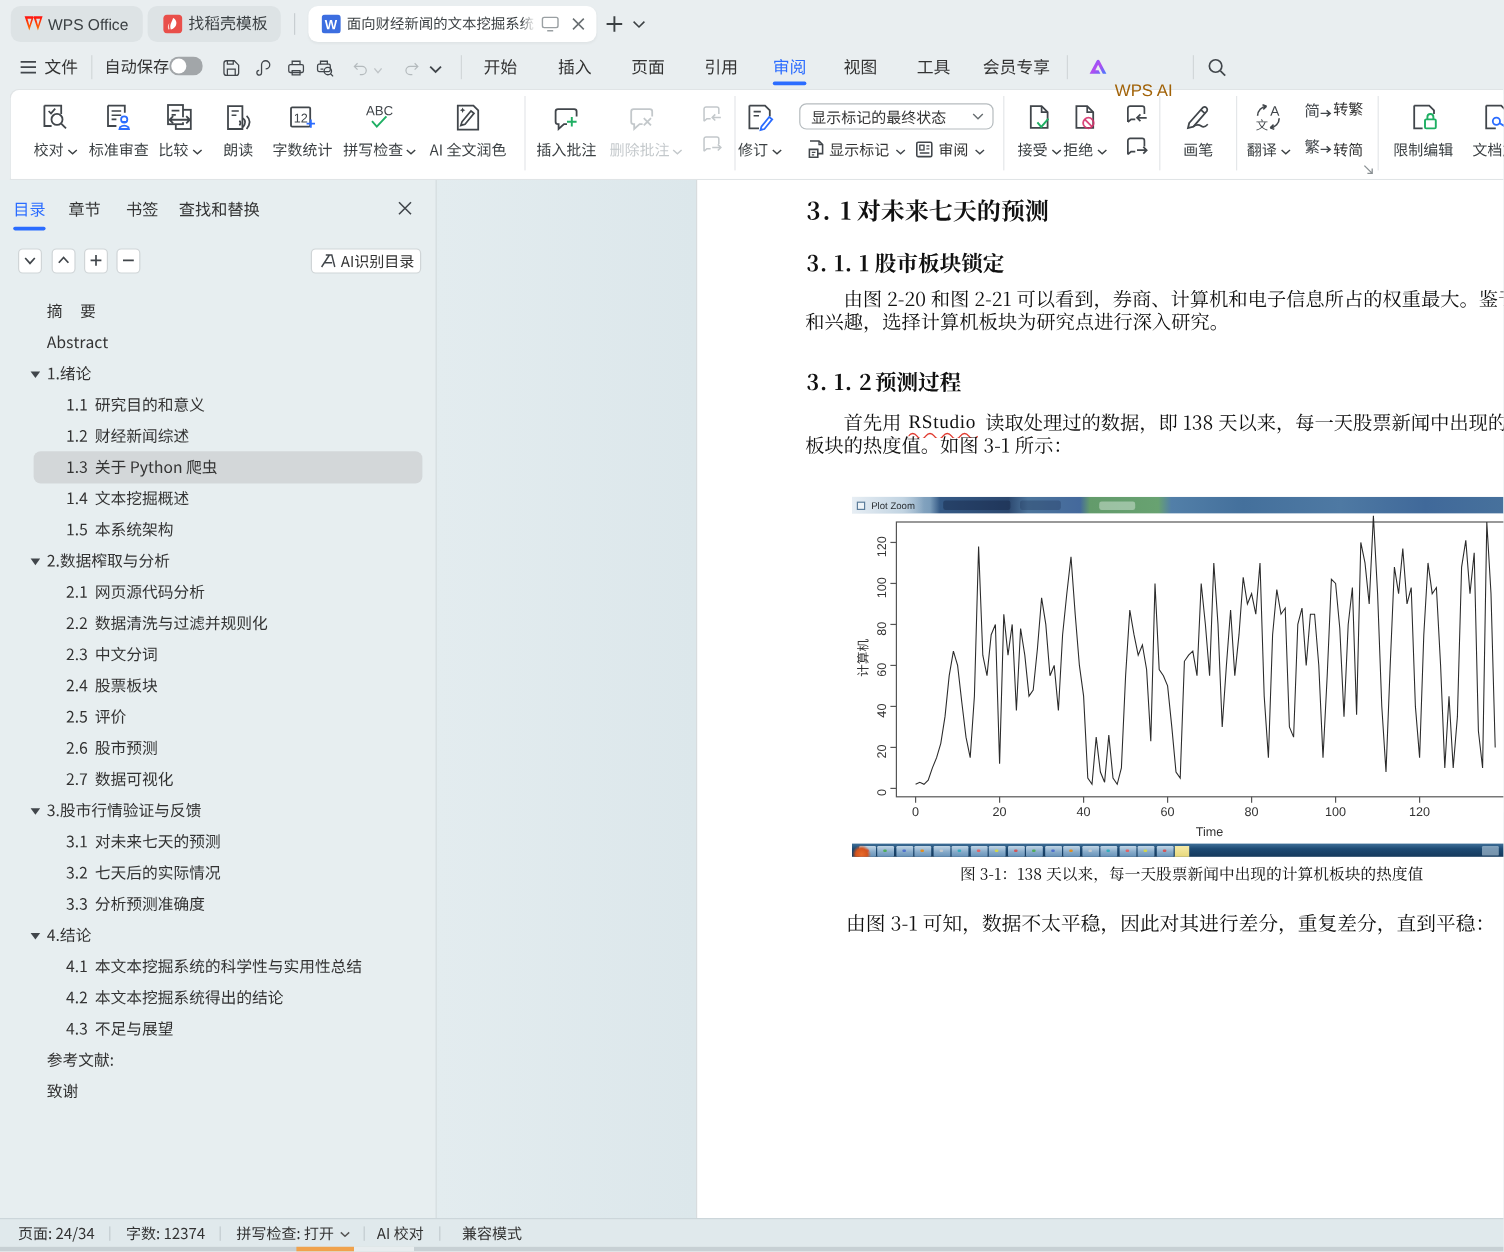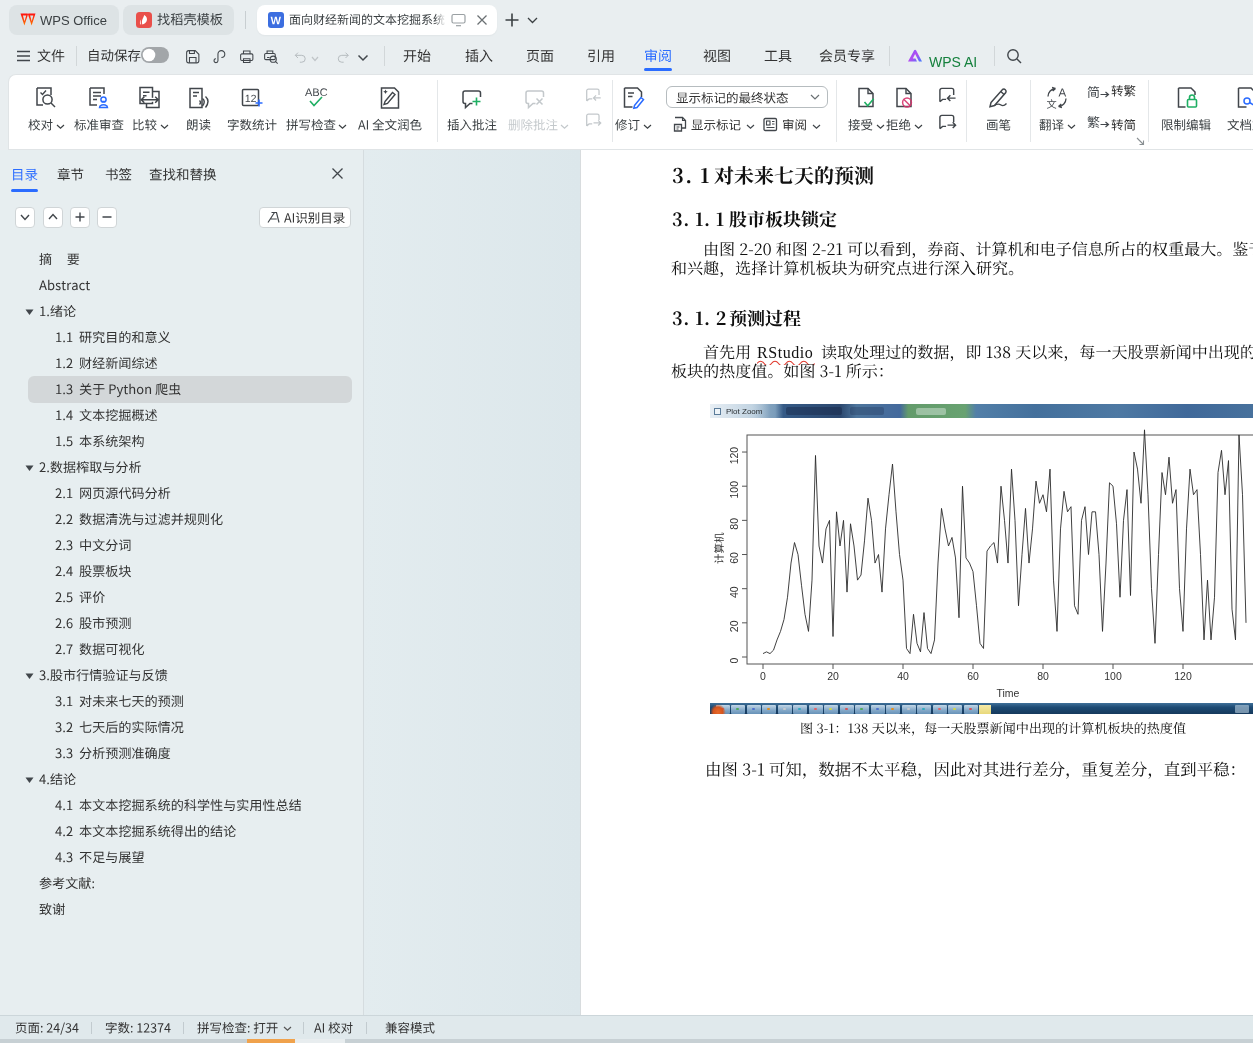--- a/index.html
+++ b/index.html
@@ -516,21 +516,21 @@
 <svg class="abs" style="left:906px;top:48px" width="18" height="16" viewBox="0 0 18 16">
 <defs>
       <linearGradient id="ailg" x1="0" y1="0" x2="1" y2="1">
         <stop offset="0" stop-color="#7a5cff"></stop>
         <stop offset=".5" stop-color="#b44cf0"></stop>
         <stop offset="1" stop-color="#3f7bff"></stop>
       </linearGradient>
     </defs>
 <path d="M2 13.5 L8 2.5 C8.5 1.6 9.7 1.6 10.2 2.5 L16 13.5 L13 13.5 L9.1 6 L6.8 10.5 L9.5 10.5 L11 13.5 Z" fill="url(#ailg)"></path>
   </svg>
-<div class="lat" style="left:929px;top:54px;font-size:14px;color:#15803d">WPS AI</div>
+<div class="lat" style="left:929px;top:67px;font-size:14px;color:#a16207">WPS AI</div>
 <div class="abs" style="left:994px;top:46px;width:1px;height:20px;background:#d2d7d9"></div>
 <svg class="abs" style="left:1006px;top:48px" width="16" height="16" viewBox="0 0 16 16">
 <circle cx="7" cy="7" r="5.2" fill="none" stroke="#41464b" stroke-width="1.4"></circle>
     <path d="M11 11 L15 15" stroke="#41464b" stroke-width="1.4"></path>
   </svg>
 <svg class="abs" style="left:33px;top:85px" width="26" height="26" viewBox="0 0 26 26">
     <path d="M4 3 h14 v7 M4 3 v17 h6" fill="none" stroke="#41464b" stroke-width="1.5"></path>
     <path d="M7.5 7.5 l2 2 l3.5 -4" fill="none" stroke="#41464b" stroke-width="1.4"></path>
     <circle cx="14.5" cy="14.5" r="4.6" fill="none" stroke="#41464b" stroke-width="1.5"></circle>
     <path d="M18 18 L22 22" fill="none" stroke="#41464b" stroke-width="1.5"></path>
@@ -1449,21 +1449,21 @@
       <use href="#q300" x="1792"></use>
       <use href="#q223" x="2048"></use>
       <use href="#q284" x="2369.54"></use>
       <use href="#q225" x="2512.13"></use>
       <use href="#q228" x="2600.7"></use>
       <use href="#q244" x="2786.82"></use>
       <use href="#q301" x="3042.82"></use>
       <use href="#q302" x="3298.82"></use>
     </g>
   </svg>
-<div class="abs" style="left:710px;top:404px;width:543px;height:263px;overflow:hidden">
+<div class="abs" style="left:710px;top:414px;width:543px;height:263px;overflow:hidden">
     <div class="abs" style="left:0;top:0;width:543px;height:14px;background:linear-gradient(90deg,#c4d4e0 0,#a8bfd2 6%,#7a9cba 12%,#355a86 13.5%,#2c486f 24%,#4d759c 27%,#44699c 35%,#639b6b 36.5%,#68a271 47%,#527fa8 49%,#44709c 60%,#4e79a3 75%,#40699a 88%,#47719c 100%)"></div>
     <div class="abs" style="left:0;top:0;width:60px;height:14px;background:linear-gradient(90deg,#e7eef4,#c2d4e2 70%,rgba(194,212,226,0))"></div>
     <div class="abs" style="left:4px;top:3.5px;width:7px;height:7px;background:#eef4f8;border:1px solid #5b7c9a;"></div>
     <div class="lat" style="left:16px;top:3px;font-size:8px;color:#2a2f33">Plot Zoom</div>
     <div class="abs" style="left:76px;top:3px;width:56px;height:8px;background:rgba(15,30,60,.38);border-radius:2px"></div>
     <div class="abs" style="left:140px;top:3px;width:34px;height:8px;background:rgba(20,40,75,.28);border-radius:2px"></div>
     <div class="abs" style="left:206px;top:3.5px;width:30px;height:7px;background:rgba(240,248,244,.4);border-radius:2px"></div>
     <div class="abs" style="left:0;top:14px;width:543px;height:297px;background:#fff"></div>
   </div>
 <svg class="abs" style="left:710px;top:150px" width="543" height="620" viewBox="0 0 543 620">

